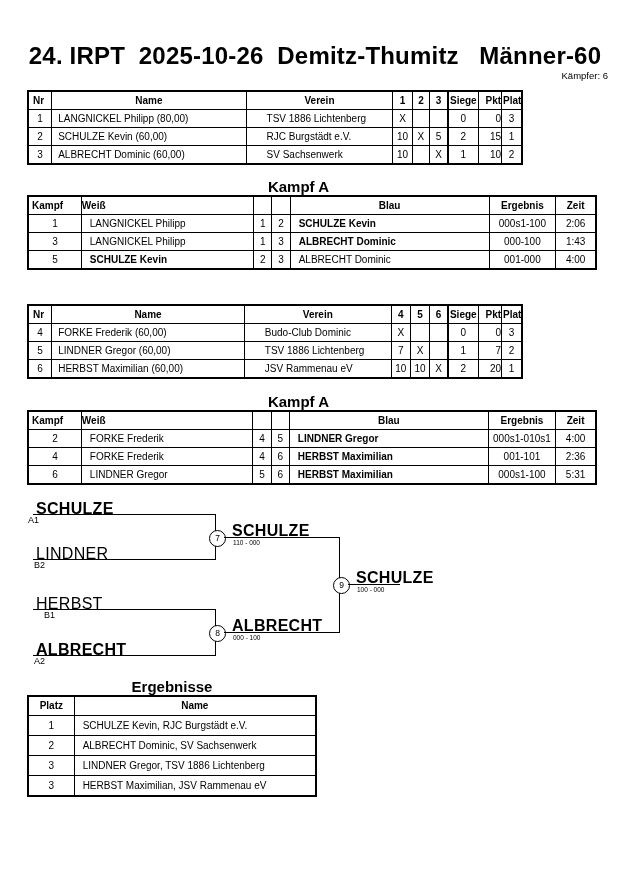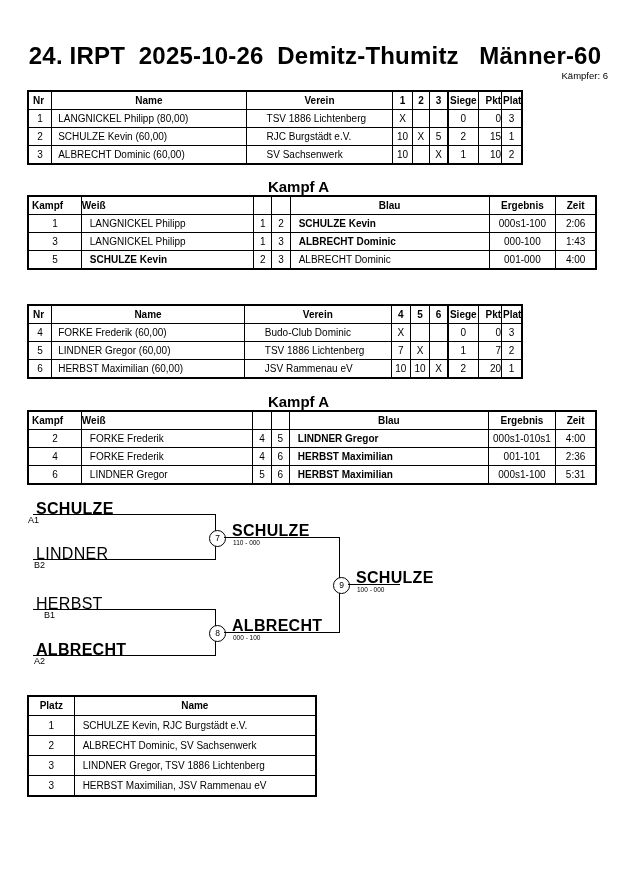--- a/index.html
+++ b/index.html
@@ -327,20 +327,21 @@
     <div class="bk-score" style="left:233px;top:139px;">000 - 100</div>
 
     <div class="bk-line" style="left:339px;top:42px;width:1px;height:96px;"></div>
 
     <div class="bk-node" style="left:333px;top:82px;">9</div>
     <div class="bk-name b" style="left:356px;top:74px;">SCHULZE</div>
     <div class="bk-line" style="left:348px;top:89px;width:52px;height:1px;"></div>
     <div class="bk-score" style="left:357px;top:91px;">100 - 000</div>
   </div>
 
+  <div class="caption" style="left:27px;top:678px;width:290px;">Ergebnisse</div>
 
   <table class="tbl results" style="top:695px;">
     <thead>
       <tr>
         <th class="r-platz">Platz</th>
         <th class="r-name">Name</th>
       </tr>
     </thead>
     <tbody>
       <tr>

